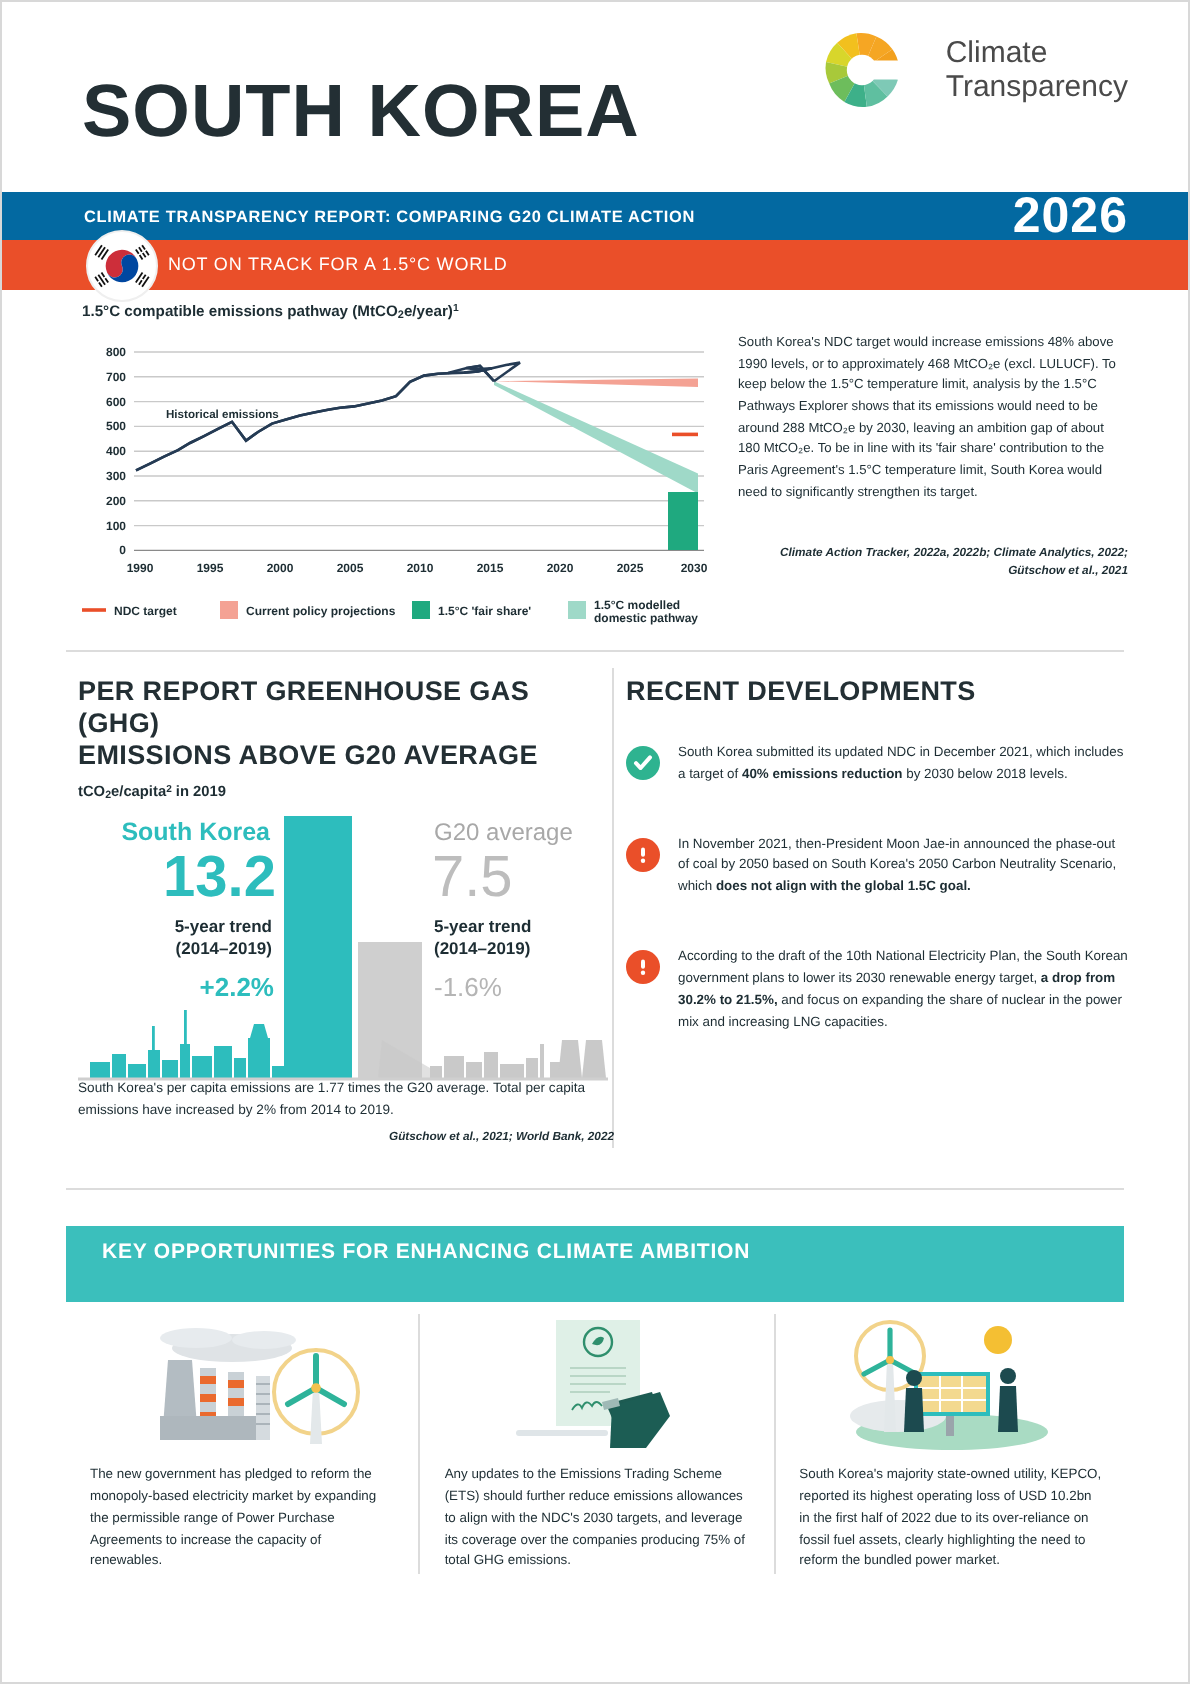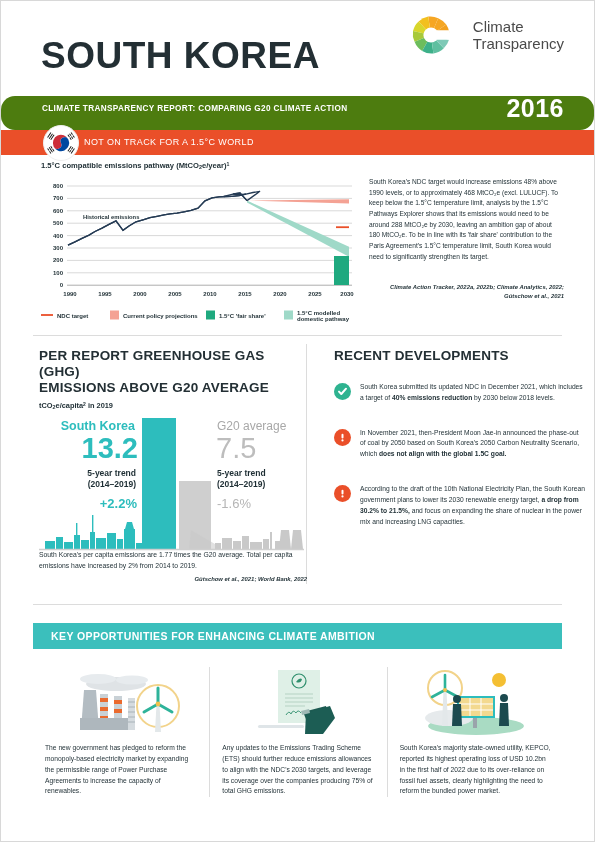--- a/index.html
+++ b/index.html
@@ -16,21 +16,21 @@
     position:absolute;left:40px;top:36px;
     font-size:37px;font-weight:bold;letter-spacing:0.5px;
     color:#232f34;line-height:1;
   }
   .logo{position:absolute;right:30px;top:14px;display:flex;align-items:center;gap:22px;}
   .logo-mark{width:40px;height:40px;}
   .logo-text{font-size:15px;line-height:1.15;color:#4a4a4a;font-weight:400;}
 
   
   .teal-bar{
-    height:34px;background:#4d7c0f;position:relative;border-radius:14px;
+    height:24px;background:#0369a1;position:relative;
   }
   .teal-bar .label{
     position:absolute;left:41px;top:8px;
     color:#fff;font-size:8.2px;font-weight:bold;letter-spacing:0.35px;
   }
   .teal-bar .year{
     position:absolute;right:30px;top:-2px;
     color:#fff;font-size:25px;font-weight:bold;letter-spacing:0.5px;
   }
 
@@ -60,41 +60,41 @@
     font-size:5.9px;line-height:1.5;font-style:italic;font-weight:bold;
     color:#1d2d33;text-align:right;
   }
 
   
   .hr{height:1px;background:#dcdcdc;margin:0 32px;}
 
   
   .sec2{position:relative;height:262px;}
   .sec2-left{position:absolute;left:38px;top:12px;width:265px;}
-  .sec2-right{position:absolute;left:312px;top:12px;width:252px;margin-left:21px;}
+  .sec2-right{position:absolute;left:312px;top:12px;width:252px;}
   .vdiv{position:absolute;left:305px;top:8px;width:1px;height:240px;background:#dcdcdc;}
 
   .h2{font-size:13.5px;font-weight:bold;color:#232f34;line-height:1.18;letter-spacing:0.2px;}
   .h2-sub{font-size:7.4px;font-weight:bold;margin-top:5px;color:#1d2d33;}
 
   .barwrap{position:absolute;left:0px;top:62px;width:265px;height:148px;}
   .capita-note{position:absolute;left:38px;top:214px;width:268px;font-size:6.8px;line-height:1.6;}
   .capita-src{position:absolute;left:38px;top:240px;width:268px;font-size:5.9px;font-style:italic;font-weight:bold;text-align:right;}
 
   .dev-item{display:flex;gap:9px;margin-bottom:14px;}
   .dev-icon{flex:0 0 auto;width:17px;height:17px;border-radius:50%;display:flex;align-items:center;justify-content:center;margin-top:1px;}
   .dev-icon.ok{background:#2eb390;}
   .dev-icon.warn{background:#ea4f29;}
   .dev-icon svg{display:block;}
   .dev-text{font-size:6.7px;line-height:1.62;color:#1d2d33;}
   .dev-text b{font-weight:bold;}
 
   
   .sec3{position:relative;}
-  .keybar{margin:0 32px;height:26px;background:#3bbfbc;position:relative;}
+  .keybar{margin:0 32px;height:38px;background:#3bbfbc;position:relative;}
   .keybar span{position:absolute;left:18px;top:7px;color:#fff;font-size:10.5px;font-weight:bold;letter-spacing:0.4px;}
   .cards{position:absolute;left:32px;top:44px;width:531px;display:flex;}
   .card{flex:1;padding:0 12px;box-sizing:border-box;position:relative;}
   .card + .card{border-left:1px solid #dcdcdc;}
   .card-ill{height:70px;display:flex;align-items:center;justify-content:center;}
   .card-txt{font-size:6.7px;line-height:1.62;color:#1d2d33;margin-top:6px;}
 
   sub{font-size:0.72em;vertical-align:-0.18em;}
   sup{font-size:0.68em;vertical-align:0.45em;}
 </style>
@@ -127,21 +127,21 @@
       </span>
       <span class="logo-text">
         <span>Climate</span><br>
         <span>Transparency</span>
       </span>
     </div>
   </div>
 
   <div class="teal-bar">
     <span class="label">CLIMATE TRANSPARENCY REPORT: COMPARING G20 CLIMATE ACTION</span>
-    <span class="year">2016</span>
+    <span class="year">2026</span>
   </div>
 
   <div class="orange-bar">
     <span class="flag">
       <svg viewBox="0 0 34 34" width="34" height="34">
         <circle cx="17" cy="17" r="16" fill="#fff"></circle>
         <path d="M9.6,20.4 a8,8 0 0,1 14.8,-6.8 a4,4 0 0,0 -7.4,3.4 a4,4 0 0,1 -7.4,3.4 z" fill="#cd2e3a"></path>
         <path d="M24.4,13.6 a8,8 0 0,1 -14.8,6.8 a4,4 0 0,0 7.4,-3.4 a4,4 0 0,1 7.4,-3.4 z" fill="#0047a0"></path>
         <g fill="#111" transform="translate(17,17)">
           <g transform="rotate(-56) translate(0,-12.2)">

